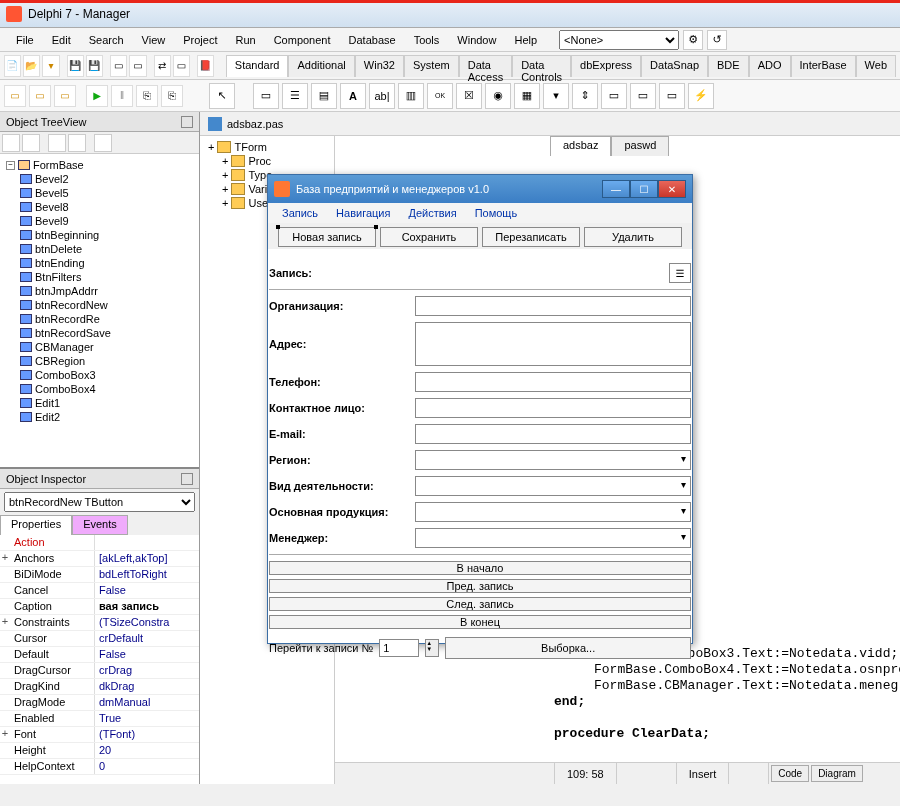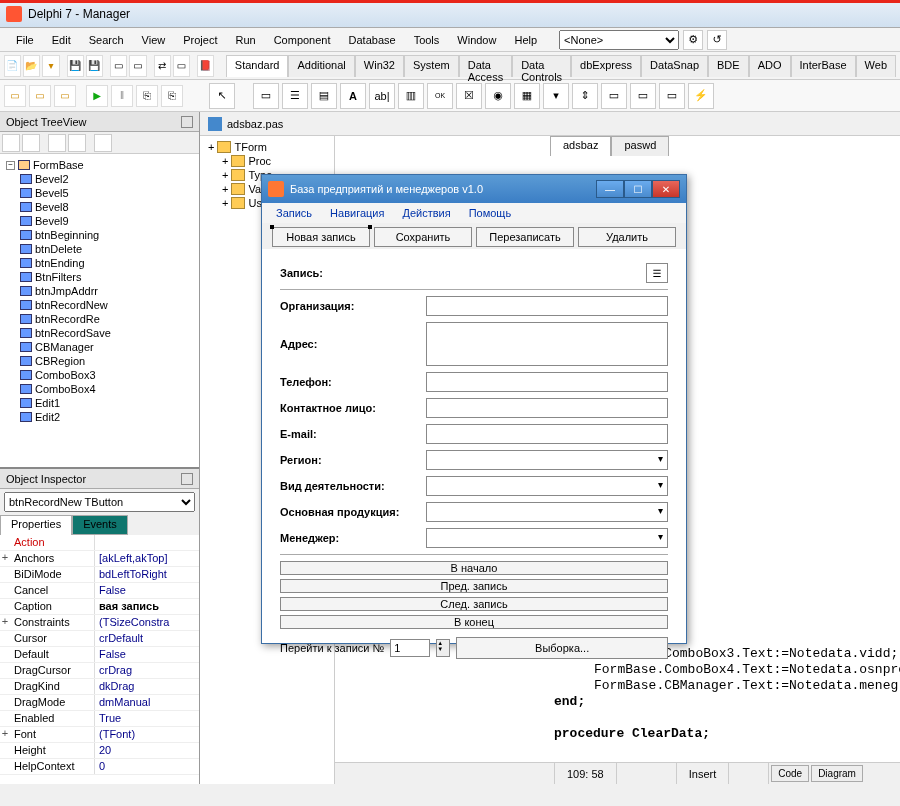--- a/index.html
+++ b/index.html
@@ -44,21 +44,21 @@
 .treeview .titem { display: flex; align-items: center; gap: 3px; padding: 1px 0 1px 16px; white-space: nowrap; }
 .treeview .root { padding-left: 2px; }
 .treeview .expander { width: 9px; height: 9px; border: 1px solid #888; display: inline-flex; align-items: center; justify-content: center; font-size: 8px; line-height: 1; }
 .treeview .ticon { width: 12px; height: 10px; background: #6699ff; border: 1px solid #336; }
 .treeview .ticon.form { background: #ffcc88; }
 
 
 .inspector { border-top: 2px solid #888; flex: 1; display: flex; flex-direction: column; }
 .inspector select { width: calc(100% - 8px); margin: 3px 4px; font-size: 11px; height: 20px; }
 .insp-tabs { display: flex; height: 20px; }
-.itab { padding: 2px 10px; border: 1px solid #aaa; background: #0f766e; font-size: 11px; }
+.itab { padding: 2px 10px; border: 1px solid #aaa; background: #f0abfc; font-size: 11px; }
 .itab.active { background: #fff; border-bottom: none; }
 .insp-grid { flex: 1; overflow: auto; background: #fff; }
 .irow { display: flex; border-bottom: 1px solid #eee; font-size: 11px; height: 16px; }
 .irow .iname { width: 85px; padding: 1px 4px; border-right: 1px solid #ddd; }
 .irow .ival { flex: 1; padding: 1px 4px; color: #000088; }
 .irow.action .iname { color: #cc0000; font-weight: normal; }
 .irow .exp { width: 10px; text-align: center; color: #555; }
 
 
 .editor-tab { height: 24px; display: flex; align-items: center; padding: 0 8px; background: #f0f0f0; border-bottom: 1px solid #ccc; }
@@ -76,34 +76,34 @@
 
 .codeblock { position: absolute; left: 215px; right: 16px; bottom: 0; height: 120px; font-family: "Courier New", monospace; font-size: 13px; background: #fff; padding: 4px; line-height: 16px; }
 .codeblock .kw { font-weight: bold; }
 
 .statusbar { position: absolute; left: 135px; right: 0; bottom: 0; height: 22px; background: #f0f0f0; border-top: 1px solid #ccc; display: flex; align-items: center; font-size: 11px; }
 .statusbar .cell { border-right: 1px solid #ccc; padding: 0 12px; height: 100%; display: flex; align-items: center; }
 .statusbar .cell.wide { width: 220px; }
 .statusbar .mtab { padding: 2px 6px; border: 1px solid #aaa; background: #eee; margin-left: 2px; font-size: 10px; }
 
 
-.formwin { position: absolute; left: 261px; top: 174px; width: 426px; height: 470px; background: #fff; border: 1px solid #3b6ea5; box-shadow: 2px 2px 8px rgba(0,0,0,0.4); }
+.formwin { position: absolute; left: 267px; top: 174px; width: 426px; height: 470px; background: #fff; border: 1px solid #3b6ea5; box-shadow: 2px 2px 8px rgba(0,0,0,0.4); }
 .formwin .fwtitle { height: 28px; background: linear-gradient(#5b9bd5, #3b7ec5); display: flex; align-items: center; padding: 0 6px; color: #fff; }
 .formwin .fwicon { width: 16px; height: 16px; background: #ff7733; margin-right: 6px; border-radius: 2px; }
 .formwin .winbtns { margin-left: auto; display: flex; gap: 0; }
 .formwin .winbtn { width: 28px; height: 18px; border: 1px solid #2a5a8a; background: linear-gradient(#6aabee,#4a8bce); color: #fff; display: inline-flex; align-items: center; justify-content: center; font-size: 10px; }
 .formwin .winbtn.close { background: linear-gradient(#e8665a,#c8362a); }
 .fwmenu { height: 20px; display: flex; align-items: center; padding: 0 6px; gap: 2px; background: #f4f4f4; }
 .fwmenu .mi { padding: 2px 8px; color: #0033aa; font-size: 11px; }
 .fwbtnrow { height: 26px; display: flex; gap: 4px; padding: 2px 10px; align-items: flex-end; background: #f0f0f0; }
 .fwbtn { height: 20px; flex: 1; border: 1px solid #888; background: #f4f4f4; font-size: 11px; display: inline-flex; align-items: center; justify-content: center; position: relative; }
 .fwbtn.sel::before, .fwbtn.sel::after { content: ""; position: absolute; width: 4px; height: 4px; background: #000; top: -3px; }
 .fwbtn.sel::before { left: -3px; }
 .fwbtn.sel::after { right: -3px; }
-.fwbody { background-image: radial-gradient(#888 0.5px, transparent 0.5px); background-size: 8px 8px; padding: 8px 18px; height: calc(100% - 28px - 20px - 26px); }
+.fwbody { background-image: radial-gradient(#888 0.5px, transparent 0.5px); background-size: 8px 8px; padding: 8px 1px; height: calc(100% - 28px - 20px - 26px); }
 .fwrow { display: flex; align-items: center; margin: 6px 0; gap: 6px; }
 .fwlabel { width: 140px; font-size: 11px; font-weight: bold; }
 .fwinput { flex: 1; height: 20px; border: 1px solid #888; background: #fff; }
 .fwinput.tall { height: 44px; }
 .fwcombo { flex: 1; height: 20px; border: 1px solid #888; background: #fff; position: relative; }
 .fwcombo::after { content: "▾"; position: absolute; right: 4px; top: 2px; font-size: 10px; }
 .fwline { border: none; border-top: 1px solid #aaa; margin: 6px 0; }
 .fwnavrow { display: flex; gap: 4px; flex-direction: column; }
 .fwnavbtn { flex: 1; height: 22px; border: 1px solid #888; background: #f4f4f4; font-size: 11px; display: inline-flex; align-items: center; justify-content: center; }
 .fwfoot { display: flex; align-items: center; gap: 6px; margin-top: 8px; }

